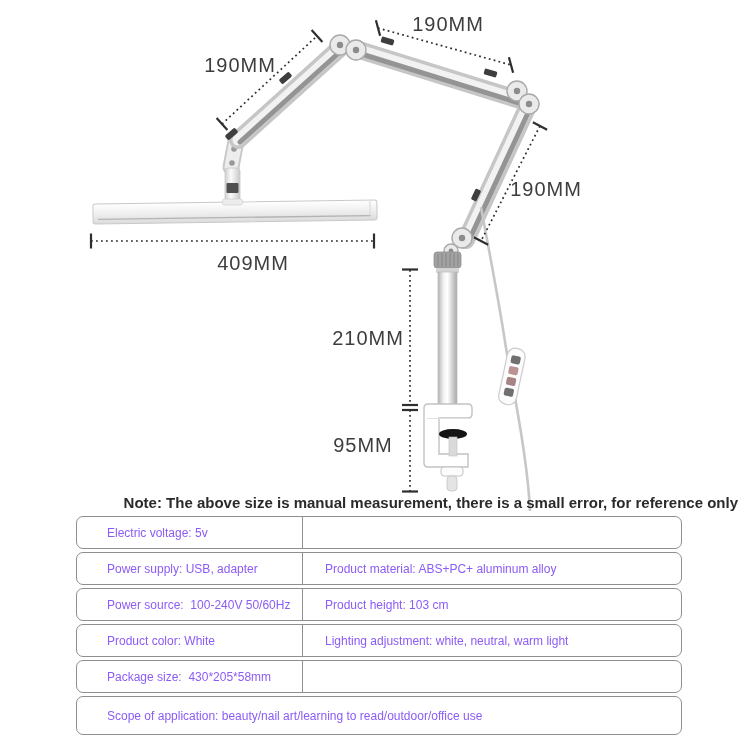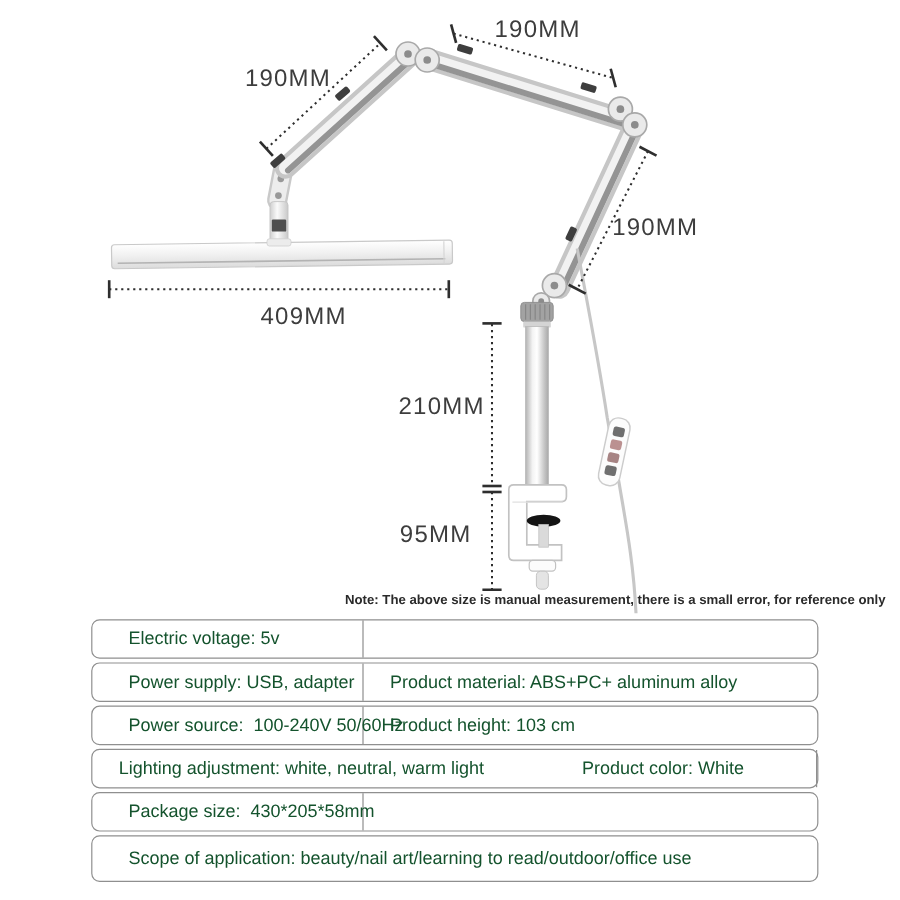--- a/index.html
+++ b/index.html
@@ -1,26 +1,26 @@
 <!DOCTYPE html>
 <html><head>
 <meta charset="utf-8">
 <style>
   html,body{margin:0;padding:0;background:#fff;}
   .stage{position:relative;width:750px;height:750px;background:#ffffff;overflow:hidden;
          font-family:"Liberation Sans",sans-serif;}
   .diagram-svg{position:absolute;left:0;top:0;}
   .dim-label{fill:#3d3d3d;font-size:20px;font-weight:500;letter-spacing:1px;
              font-family:"Liberation Sans",sans-serif;}
-  .note{position:absolute;right:12px;top:494px;font-size:11px;font-weight:700;
+  .note{position:absolute;right:12px;top:494px;font-size:15px;font-weight:700;
         color:#2a2a2a;white-space:pre;}
   .spec-table{position:absolute;left:76px;top:516px;width:606px;}
   .trow{display:flex;align-items:stretch;border:1px solid #8f8f8f;border-radius:7px;
         height:31px;margin-bottom:3px;background:#fff;}
-  .tcell{display:flex;align-items:center;font-size:15px;color:#14532d;
+  .tcell{display:flex;align-items:center;font-size:12px;color:#8b5cf6;
          white-space:pre;box-sizing:border-box;}
   .tcell.left{width:226px;padding-left:30px;border-right:1px solid #8f8f8f;}
   .tcell.right{flex:1;padding-left:22px;}
   .trow.footer{height:37px;margin-bottom:0;justify-content:center;}
   .trow.footer .tcell{width:100%;padding-left:30px;border-right:none;}
 </style>
 </head>
 <body>
 
 <div class="stage">
@@ -176,22 +176,22 @@
     </div>
     <div class="trow">
       <div class="tcell left">Power supply: USB, adapter</div>
       <div class="tcell right">Product material: ABS+PC+ aluminum alloy</div>
     </div>
     <div class="trow">
       <div class="tcell left">Power source:  100-240V 50/60Hz</div>
       <div class="tcell right">Product height: 103 cm</div>
     </div>
     <div class="trow">
+      <div class="tcell left">Product color: White</div>
       <div class="tcell right">Lighting adjustment: white, neutral, warm light</div>
-      <div class="tcell left">Product color: White</div>
     </div>
     <div class="trow">
       <div class="tcell left">Package size:  430*205*58mm</div>
     </div>
     <div class="trow footer">
       <div class="tcell">Scope of application: beauty/nail art/learning to read/outdoor/office use</div>
     </div>
   </div>
 
 </div>

